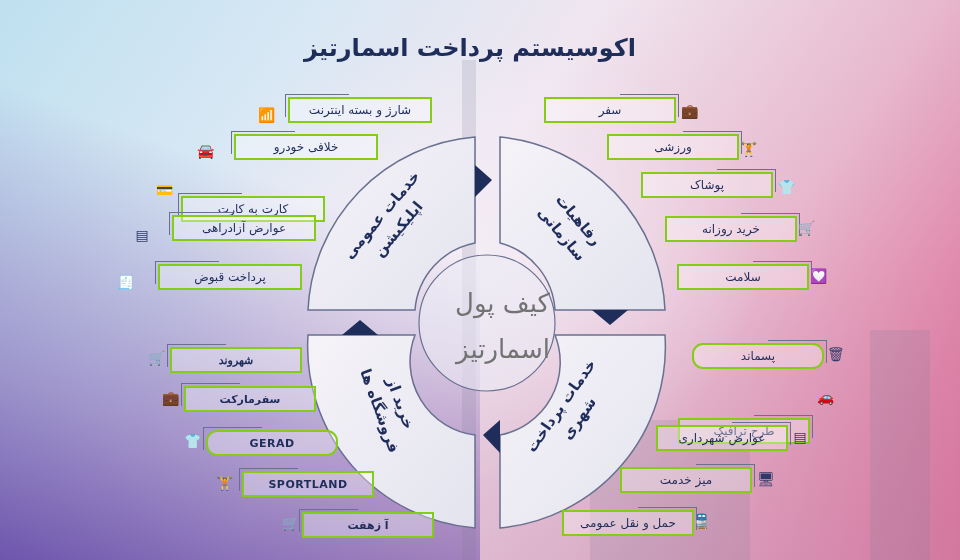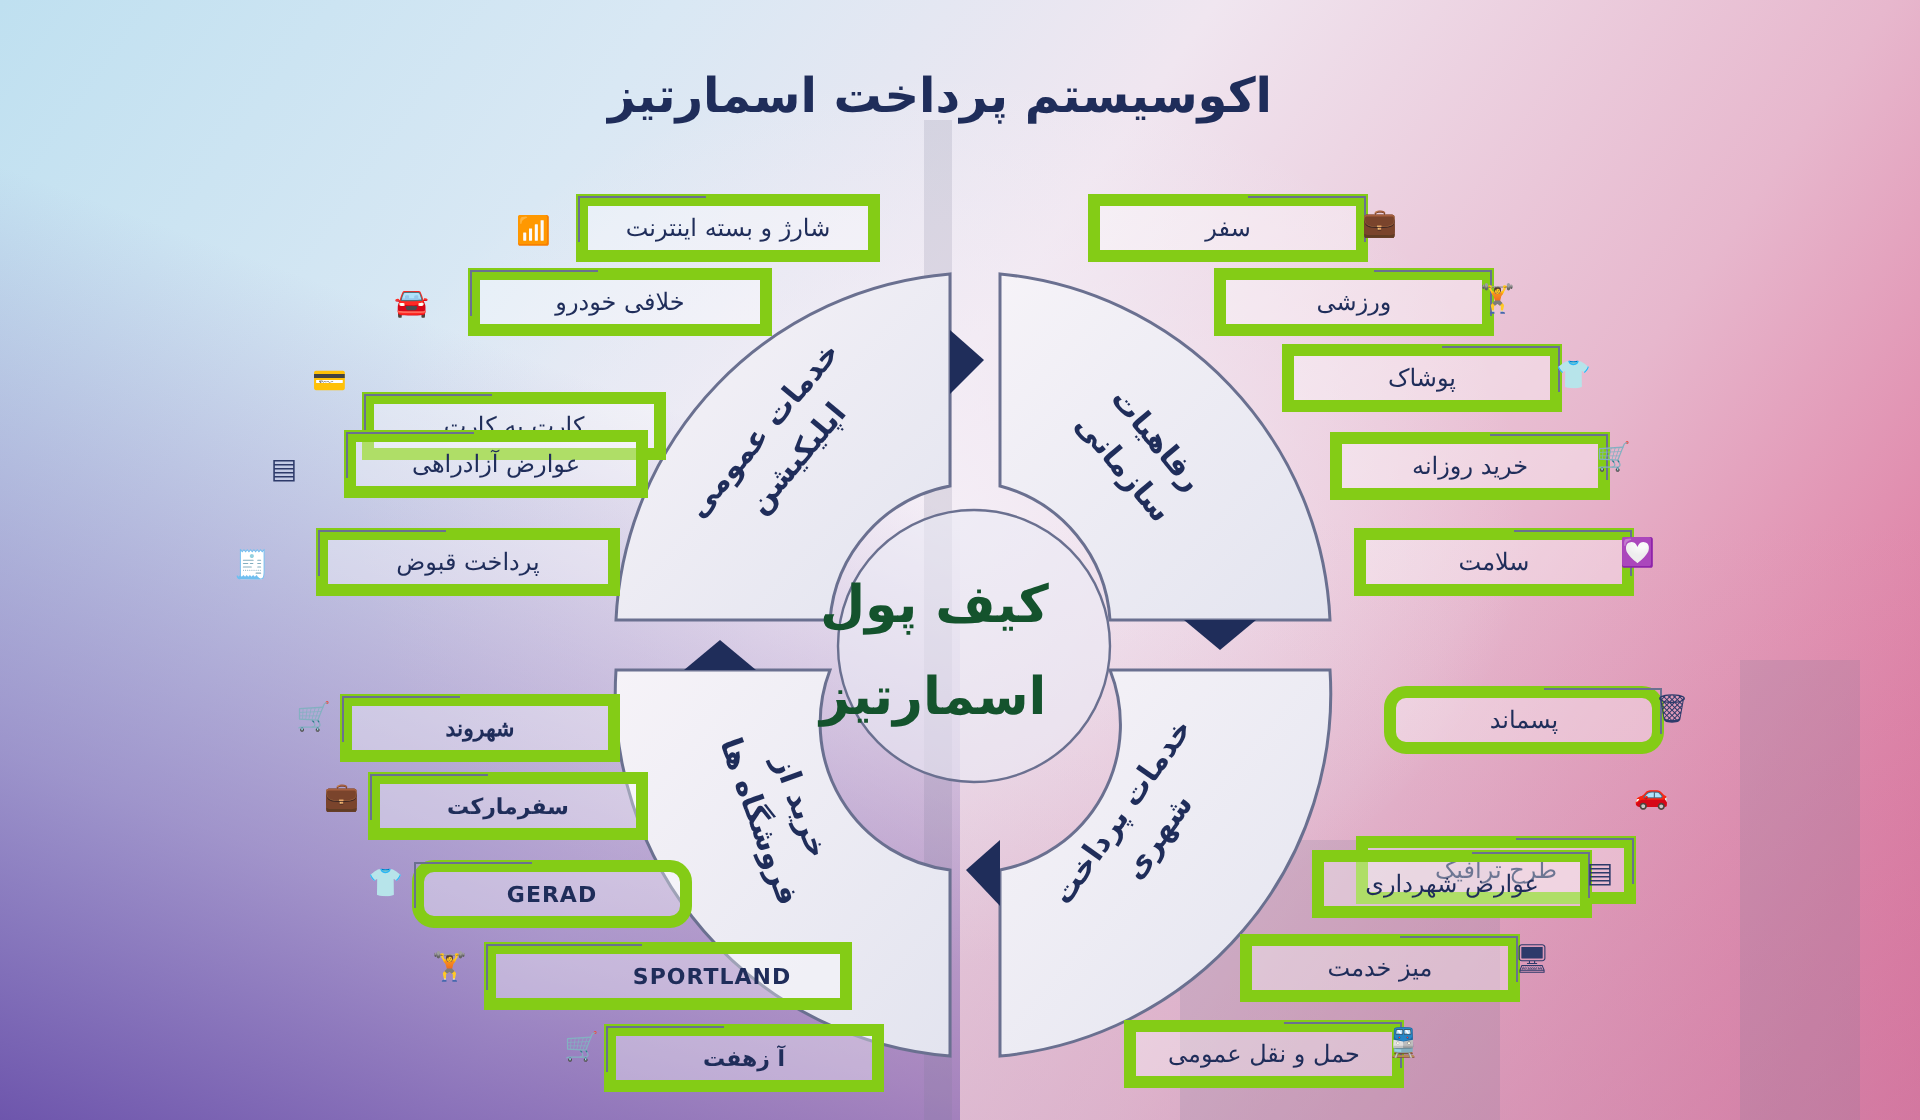--- a/index.html
+++ b/index.html
@@ -8,32 +8,32 @@
     background:
       radial-gradient(ellipse 420px 320px at 470px 260px, rgba(245,240,248,0.85), rgba(245,240,248,0) 70%),
       linear-gradient(125deg,#bfe0f0 0%,#d9e8f4 25%,#f0e6f0 45%,#e7b7cd 70%,#d95c8a 100%);}
   .bg-left{position:absolute;left:0;top:0;width:480px;height:560px;
     background:linear-gradient(200deg,rgba(255,255,255,0) 35%,rgba(110,80,170,0.55) 75%,rgba(90,60,160,0.85) 100%);}
   .bg-right{position:absolute;right:0;bottom:0;width:480px;height:300px;
     background:linear-gradient(180deg,rgba(255,255,255,0) 0%,rgba(200,170,200,0.35) 100%);}
   .tower{position:absolute;background:rgba(120,120,150,0.18);}
   .title{position:absolute;left:300px;top:34px;width:340px;text-align:center;
     font-size:24px;font-weight:bold;color:#1f2d5a;direction:rtl;}
-  .item{position:absolute;height:22px;border:6px solid #84cc16;background:rgba(255,255,255,0.35);
+  .item{position:absolute;height:22px;border:2px solid #84cc16;background:rgba(255,255,255,0.35);
     display:flex;align-items:center;justify-content:center;font-size:12px;color:#1f2d5a;direction:rtl;}
   .item::before{content:"";position:absolute;left:-5px;top:-5px;width:45%;height:100%;
     border-left:1px solid #6a7090;border-top:1px solid #6a7090;}
   .item.r::before{left:auto;right:-5px;border-left:none;border-right:1px solid #6a7090;}
   .icon{position:absolute;width:18px;height:18px;display:flex;align-items:center;justify-content:center;
     font-size:14px;color:#2d3a6a;}
   .logo{font-weight:bold;font-size:11px;letter-spacing:0.5px;}
   .quad{position:absolute;}
   .qlabel{position:absolute;font-size:15px;font-weight:bold;color:#1f2d5a;text-align:center;direction:rtl;line-height:22px;}
-  .center-label{position:absolute;left:410px;top:280px;width:140px;text-align:left;
-    font-size:26px;font-weight:bold;color:#14532d;direction:rtl;line-height:46px;}
+  .center-label{position:absolute;left:410px;top:280px;width:140px;text-align:right;
+    font-size:26px;font-weight:normal;color:#737373;direction:rtl;line-height:46px;}
 </style>
 </head>
 <body>
 
 <div class="bg-left"></div>
 <div class="bg-right"></div>
 <div class="tower" style="left:462px;top:60px;width:14px;height:500px;"></div>
 <div class="tower" style="left:590px;top:420px;width:160px;height:140px;"></div>
 <div class="tower" style="left:870px;top:330px;width:60px;height:230px;"></div>
 
@@ -132,21 +132,21 @@
   </div>
 <div class="icon" style="left:148px;top:349px;">🛒</div>
 <div class="item" style="left:184px;top:386px;width:128px;">
     <span class="logo">سفرمارکت</span>
   </div>
 <div class="icon" style="left:162px;top:389px;">💼</div>
 <div class="item" style="left:206px;top:430px;width:128px;border-radius:11px;">
     <span class="logo">GERAD</span>
   </div>
 <div class="icon" style="left:184px;top:432px;">👕</div>
-<div class="item" style="left:242px;top:471px;width:128px;padding-left:44px;">
+<div class="item" style="left:242px;top:471px;width:128px;">
     <span class="logo">SPORTLAND</span>
   </div>
 <div class="icon" style="left:216px;top:474px;">🏋</div>
 <div class="item" style="left:302px;top:512px;width:128px;">
     <span class="logo">آ زهفت</span>
   </div>
 <div class="icon" style="left:282px;top:514px;">🛒</div>
 
 <div class="item r" style="left:692px;top:343px;width:128px;border-radius:11px;">
     <span>پسماند</span>

